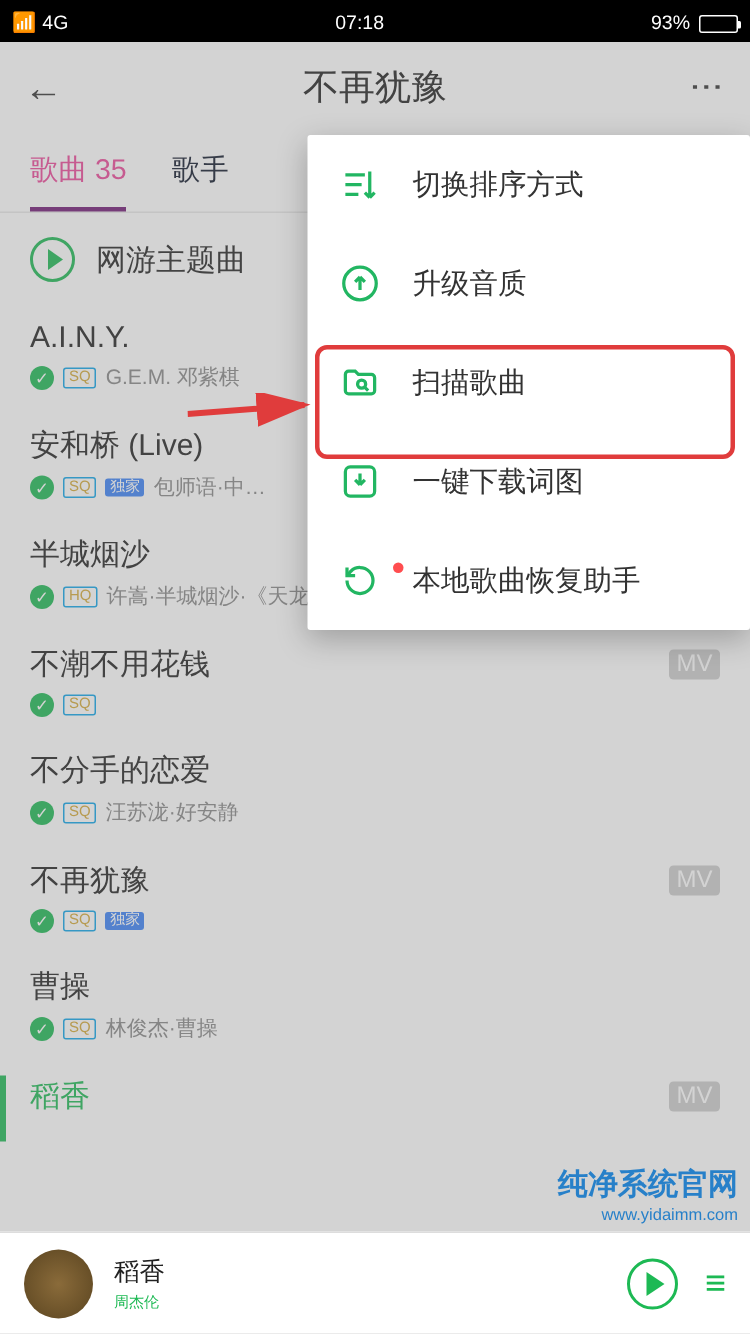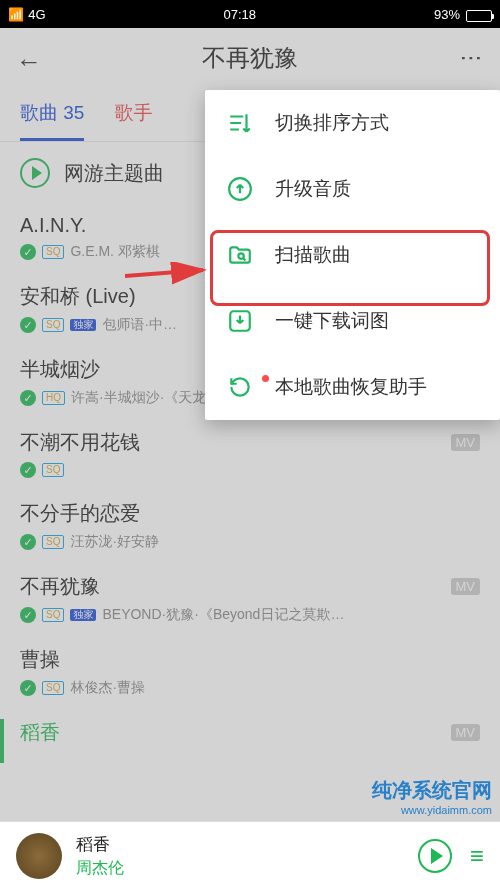--- a/index.html
+++ b/index.html
@@ -55,23 +55,23 @@
 
     .tabs {
       display: flex;
       padding: 0 20px;
       border-bottom: 1px solid #e8e8e8;
     }
     .tab {
       padding: 12px 0;
       margin-right: 30px;
       font-size: 19px;
-      color: #ef4444;
-    }
-    .tab.active { color: #1d4ed8; border-bottom: 3px solid #1d4ed8; }
+      color: #0f172a;
+    }
+    .tab.active { color: #ec4899; border-bottom: 3px solid #701a75; }
 
     .play-all {
       display: flex;
       align-items: center;
       padding: 16px 20px;
       font-size: 20px;
       color: #222;
     }
     .play-all-icon {
       width: 30px; height: 30px;
@@ -99,23 +99,23 @@
     .check-icon {
       width: 16px; height: 16px; background: #1db954; border-radius: 50%;
       display: inline-flex; align-items: center; justify-content: center;
       color: #fff; font-size: 11px;
     }
     .sq-badge, .hq-badge, .ex-badge {
       font-size: 10px; padding: 0 3px;
       border-radius: 2px; color: #d4a937; border: 1px solid #0ea5e9;
       line-height: 12px;
     }
-    .ex-badge { background: #1d4ed8; color: #fff; border: none; }
+    .ex-badge { background: #3b82f6; color: #fff; border: none; }
     .mv-badge {
-      font-size: 13px; padding: 1px 5px; border-radius: 3px;
+      font-size: 16px; padding: 1px 5px; border-radius: 3px;
       background: #ccc; color: #fff;
     }
     .song-bar { display: inline-block; width: 4px; height: 44px; background: #1db954; margin-right: -20px; position: absolute; left: 0; }
     .song-item.playing { position: relative; }
 
     
     .dropdown {
       position: absolute;
       top: 90px;
       right: 0;
@@ -166,21 +166,21 @@
       height: 68px;
       background: #fff;
       border-top: 1px solid #ddd;
       display: flex;
       align-items: center;
       padding: 0 16px;
     }
     .np-cover { width: 46px; height: 46px; border-radius: 23px; background: radial-gradient(circle, #8a6b3a, #5a4420); margin-right: 14px; }
     .np-info { flex: 1; }
     .np-title { font-size: 17px; color: #222; }
-    .np-artist { font-size: 16px; color: #1db954; margin-top: 2px; }
+    .np-artist { font-size: 10px; color: #1db954; margin-top: 2px; }
     .np-controls { display: flex; align-items: center; gap: 18px; color: #1db954; }
     .np-play { width: 34px; height: 34px; border: 2px solid #1db954; border-radius: 50%; position: relative; }
     .np-play::after { content: ''; position: absolute; left: 11px; top: 7px; border-left: 12px solid #1db954; border-top: 8px solid transparent; border-bottom: 8px solid transparent; }
 
     .watermark {
       position: absolute;
       right: 8px; bottom: 72px;
       font-size: 11px; color: #2780c9;
       text-align: right;
       z-index: 5;
@@ -275,21 +275,20 @@
       </div>
       <div class="song-item">
         <div class="song-title">
           <span>不再犹豫</span>
           <span class="mv-badge">MV</span>
         </div>
         <div class="song-sub">
           <span class="check-icon">✓</span>
           <span class="sq-badge">SQ</span>
           <span class="ex-badge">独家</span>
-          <span>BEYOND·犹豫·《Beyond日记之莫欺…</span>
         </div>
       </div>
       <div class="song-item">
         <div class="song-title">
           <span>曹操</span>
         </div>
         <div class="song-sub">
           <span class="check-icon">✓</span>
           <span class="sq-badge">SQ</span>
           <span>林俊杰·曹操</span>

